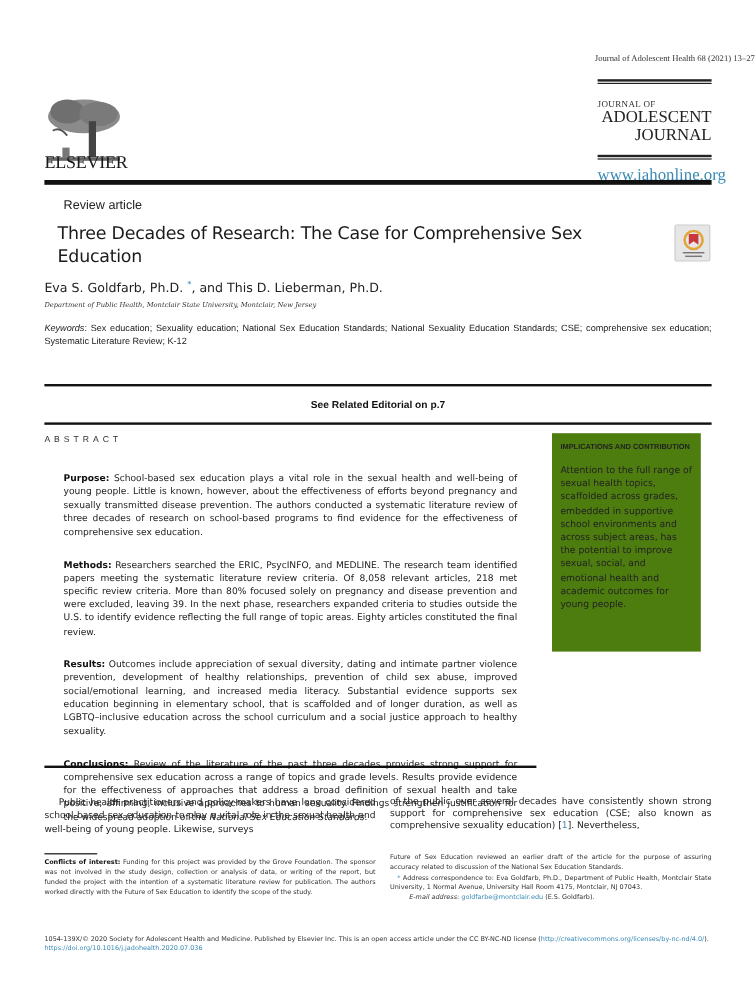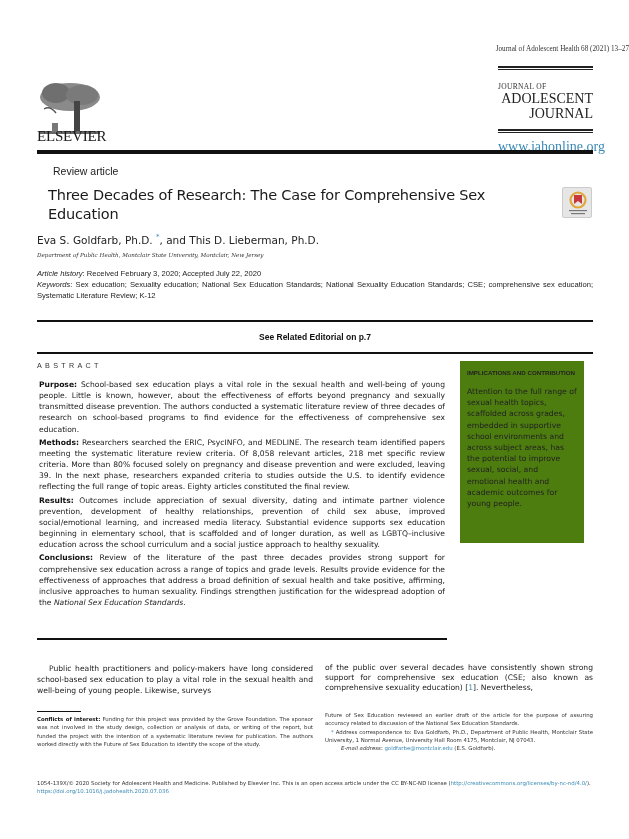--- a/index.html
+++ b/index.html
@@ -31,21 +31,21 @@
 
     .history { left: 37px; top: 268px; width: 556px; font-family: "Liberation Sans", sans-serif; font-size: 7.6px; line-height: 11px; color: #222; }
     .history i { font-style: italic; }
 
     .rule-1 { left: 37px; top: 320px; width: 556px; height: 2px; background: #111; }
     .related { left: 37px; top: 332px; width: 556px; text-align: center; font-family: "Liberation Sans", sans-serif; font-weight: bold; font-size: 8.5px; color: #111; }
     .rule-2 { left: 37px; top: 352px; width: 556px; height: 1.5px; background: #111; }
 
     .abstract-heading { left: 37px; top: 361px; font-family: "Liberation Sans", sans-serif; font-size: 7.2px; letter-spacing: 3.3px; color: #333; }
     .abstract-body { left: 37px; top: 377px; width: 410px; font-family: "DejaVu Sans", sans-serif; font-size: 7.6px; line-height: 11.15px; color: #222; text-align: justify; }
-    .abstract-body p { margin: 2px; }
+    .abstract-body p { margin: 16px; }
     .abstract-body b { font-weight: bold; color: #111; }
     .abstract-body .indent { padding-left: 6px; }
     .abstract-rule { left: 37px; top: 638px; width: 410px; height: 1.5px; background: #111; }
 
     .impl-box { left: 460px; top: 361px; width: 124px; height: 182px; background: #4d7c0f; padding: 7px 7px; }
     .impl-title { font-family: "Liberation Sans", sans-serif; font-weight: bold; font-size: 6.2px; line-height: 10px; color: #222; }
     .impl-text { margin-top: 8px; font-family: "DejaVu Sans", sans-serif; font-size: 7.7px; line-height: 11.2px; color: #222; }
 
     .body-left { left: 37px; top: 663px; width: 276px; font-family: "DejaVu Sans", sans-serif; font-size: 7.6px; line-height: 11px; color: #222; text-align: justify; text-indent: 12px; }
     .body-right { left: 325px; top: 663px; width: 268px; font-family: "DejaVu Sans", sans-serif; font-size: 7.6px; line-height: 10px; color: #222; text-align: justify; }
@@ -100,21 +100,20 @@
   </svg>
 </div>
 
 <div class="abs authors">
   <span>Eva S. Goldfarb, Ph.D.</span>
   <span class="star">*</span><span>, and </span><span>This D. Lieberman, Ph.D.</span>
 </div>
 <div class="abs affil">Department of Public Health, Montclair State University, Montclair, New Jersey</div>
 
 <div class="abs history">
-  <div><i>Article history</i><span>: Received February 3, 2020; Accepted July 22, 2020</span></div>
   <div style="text-align: justify;"><i>Keywords</i><span>: Sex education; Sexuality education; National Sex Education Standards; National Sexuality Education Standards; CSE; comprehensive sex education; Systematic Literature Review; K-12</span></div>
 </div>
 
 <div class="abs rule-1"></div>
 <div class="abs related link" style="color:#111;text-align:center;">See Related Editorial on p.7</div>
 <div class="abs rule-2"></div>
 
 <div class="abs abstract-heading">ABSTRACT</div>
 
 <div class="abs abstract-body">

